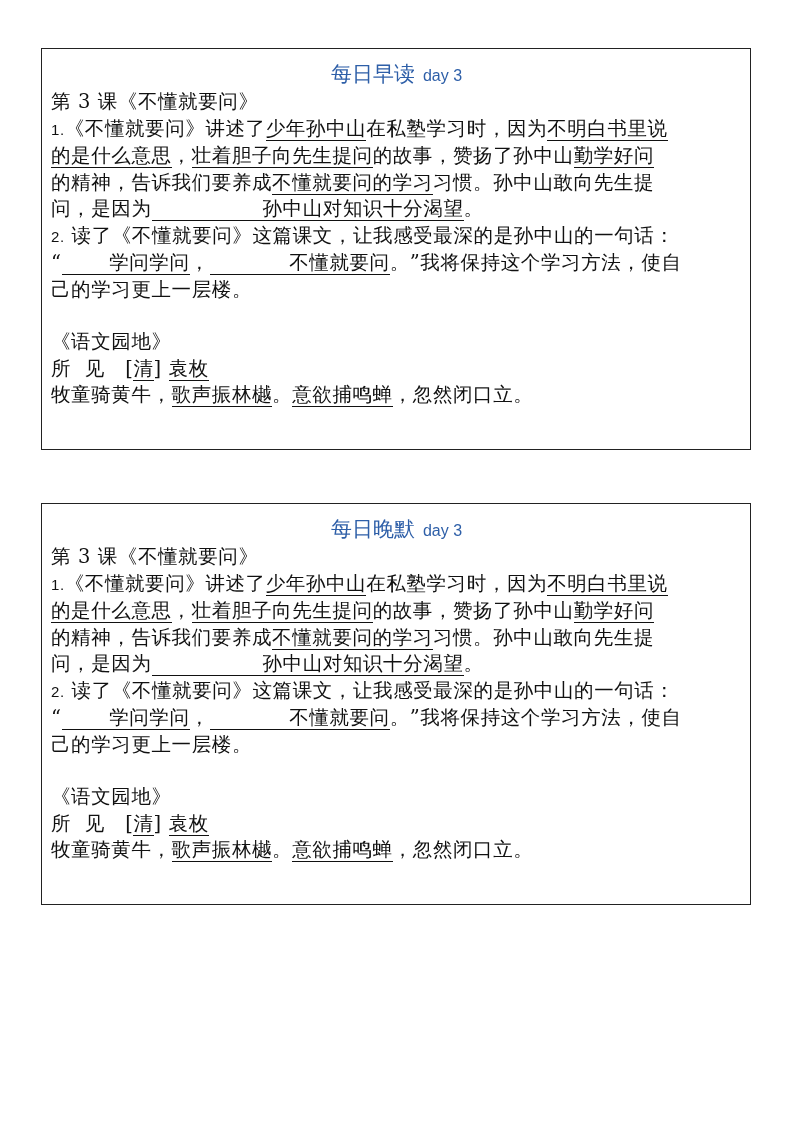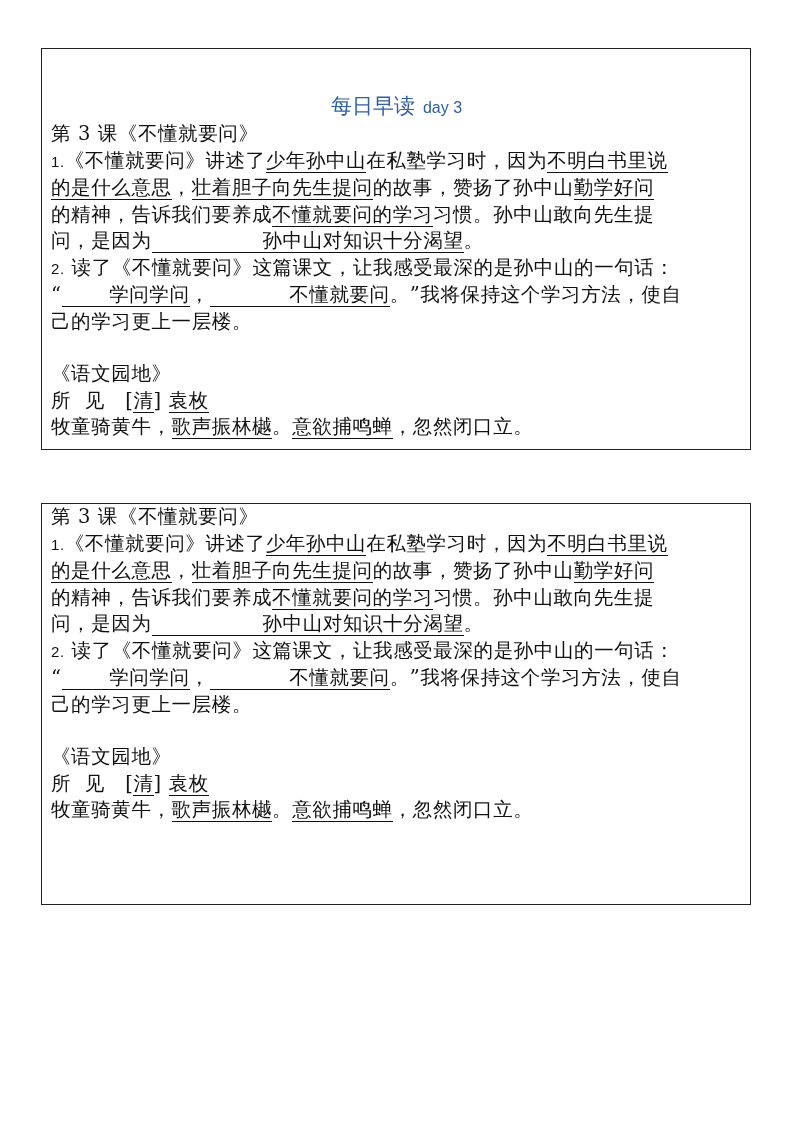--- a/index.html
+++ b/index.html
@@ -2,21 +2,21 @@
 <html><head>
   <meta charset="utf-8">
   <style>
     html, body { margin: 0; padding: 0; background: #ffffff; }
     body { width: 792px; height: 1122px; position: relative; overflow: hidden;
            font-family: "DejaVu Serif", "Liberation Serif", serif; color: #111; }
     .card { position: absolute; left: 41px; width: 710px; border: 1px solid #222;
             box-sizing: border-box; padding: 0 8px 0 9px; }
     .card.c1 { top: 48px; height: 402px; }
     .card.c2 { top: 503px; height: 402px; }
-    .title { text-align: center; color: #2e5fa8; font-size: 21px; margin-top: 44px; line-height: 26px; }
+    .title { text-align: center; color: #2e5fa8; font-size: 21px; margin-top: 12px; line-height: 26px; }
     .title .day { font-family: "Liberation Sans", sans-serif; font-size: 16px; margin-left: 8px; }
     .line { font-size: 19.5px; line-height: 26.5px; white-space: nowrap; letter-spacing: 0.6px; }
     .ul { border-bottom: 1.5px solid #111; text-align: right; }
     .blank { display: inline-block; border-bottom: 1.5px solid #111; text-align: right; line-height: 22px; }
     .gap { height: 26px; }
     .num { font-family: "Liberation Sans", sans-serif; font-size: 15px; }
   </style>
 </head>
 <body>
 
@@ -30,20 +30,21 @@
   <div class="line"><span class="num">2.</span> <span>读了《不懂就要问》这篇课文，让我感受最深的是孙中山的一句话：</span></div>
   <div class="line"><span>“</span><span class="blank" style="width:128px">学问学问</span><span>，</span><span class="blank" style="width:180px">不懂就要问</span><span>。”我将保持这个学习方法，使自</span></div>
   <div class="line">己的学习更上一层楼。</div>
   <div class="gap"></div>
   <div class="line">《语文园地》</div>
   <div class="line"><span style="white-space:pre">所  见</span>&nbsp;&nbsp;&nbsp;<span>[</span><span class="ul">清</span><span>]</span> <span class="ul">袁枚</span></div>
   <div class="line"><span>牧童骑黄牛，</span><span class="ul">歌声振林樾</span><span>。</span><span class="ul">意欲捕鸣蝉</span><span>，忽然闭口立。</span></div>
 </div>
 
 <div class="card c2">
+  <div class="title"><span>每日晚默</span><span class="day">day 3</span></div>
   <div class="line">第 3 课《不懂就要问》</div>
   <div class="line"><span class="num">1.</span><span>《不懂就要问》讲述了</span><span class="ul">少年孙中山</span><span>在私塾学习时，因为</span><span class="ul">不明白书里说</span></div>
   <div class="line"><span class="ul">的是什么意思</span><span>，</span><span class="ul">壮着胆子向先生提问</span><span>的故事，赞扬了孙中山</span><span class="ul">勤学好问</span></div>
   <div class="line"><span>的精神，告诉我们要养成</span><span class="ul">不懂就要问的学习</span><span>习惯。孙中山敢向先生提</span></div>
   <div class="line"><span>问，是因为</span><span class="blank" style="width:312px">孙中山对知识十分渴望</span><span>。</span></div>
   <div class="line"><span class="num">2.</span> <span>读了《不懂就要问》这篇课文，让我感受最深的是孙中山的一句话：</span></div>
   <div class="line"><span>“</span><span class="blank" style="width:128px">学问学问</span><span>，</span><span class="blank" style="width:180px">不懂就要问</span><span>。”我将保持这个学习方法，使自</span></div>
   <div class="line">己的学习更上一层楼。</div>
   <div class="gap"></div>
   <div class="line">《语文园地》</div>

